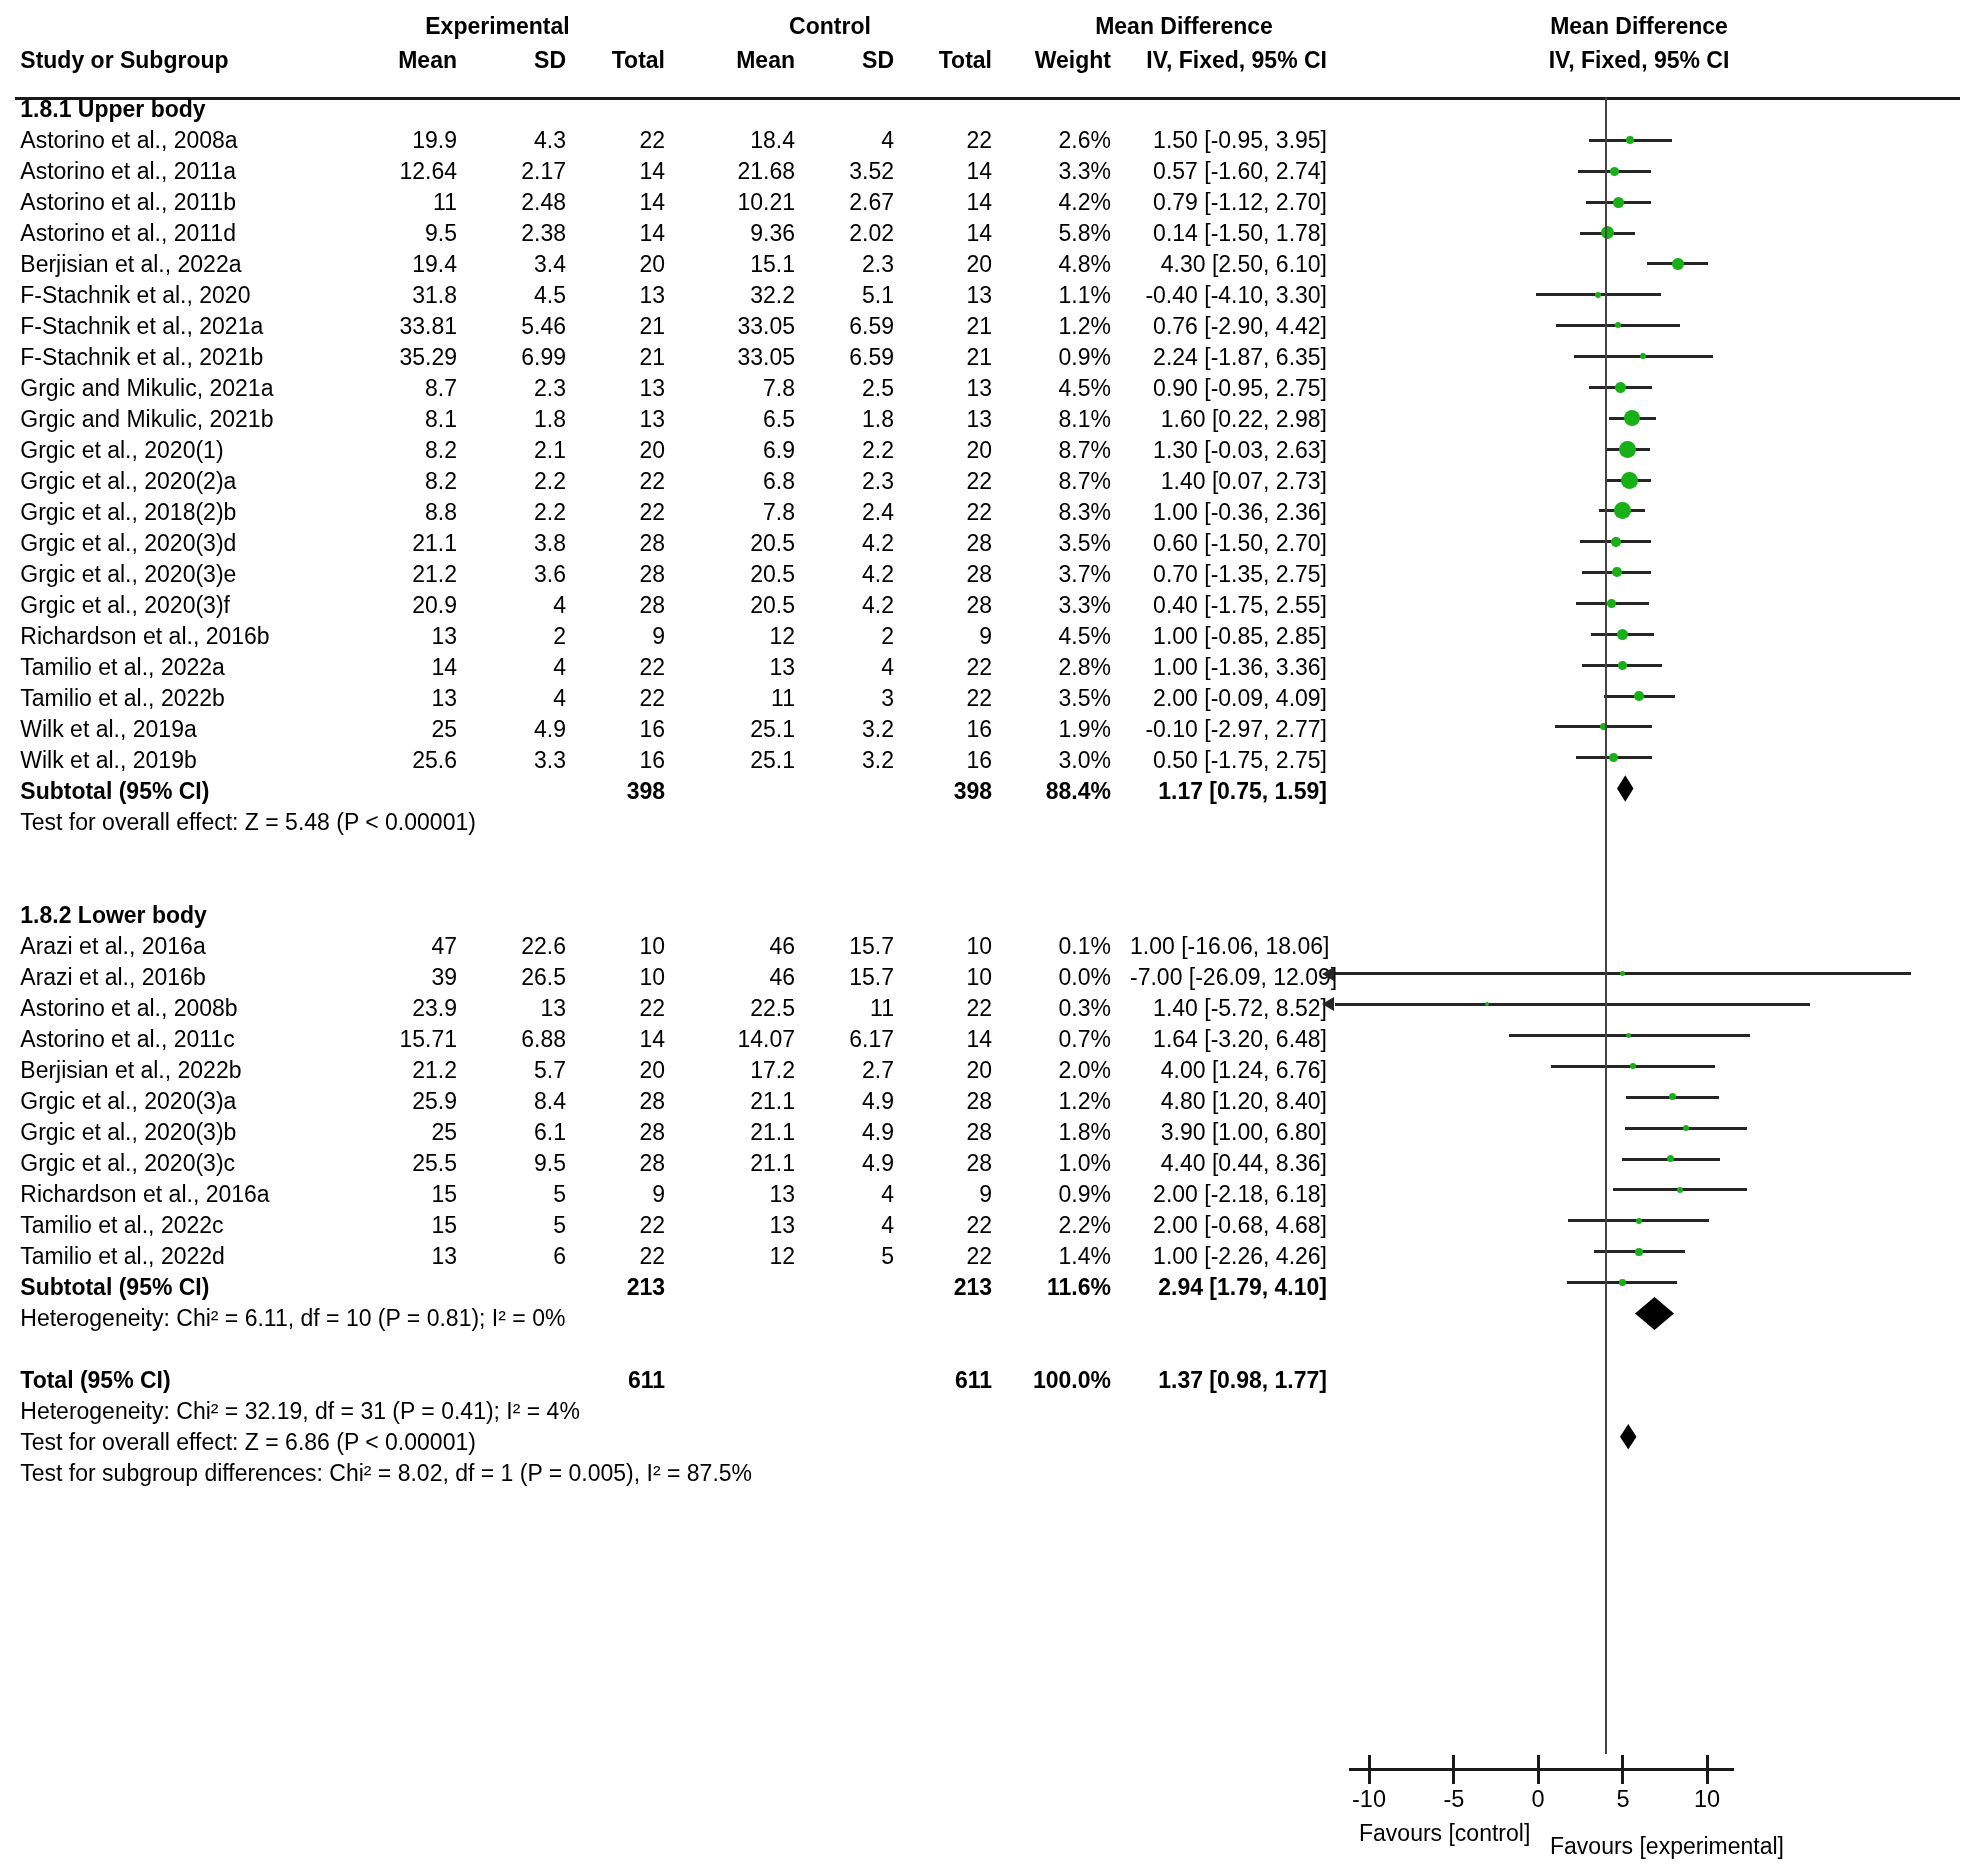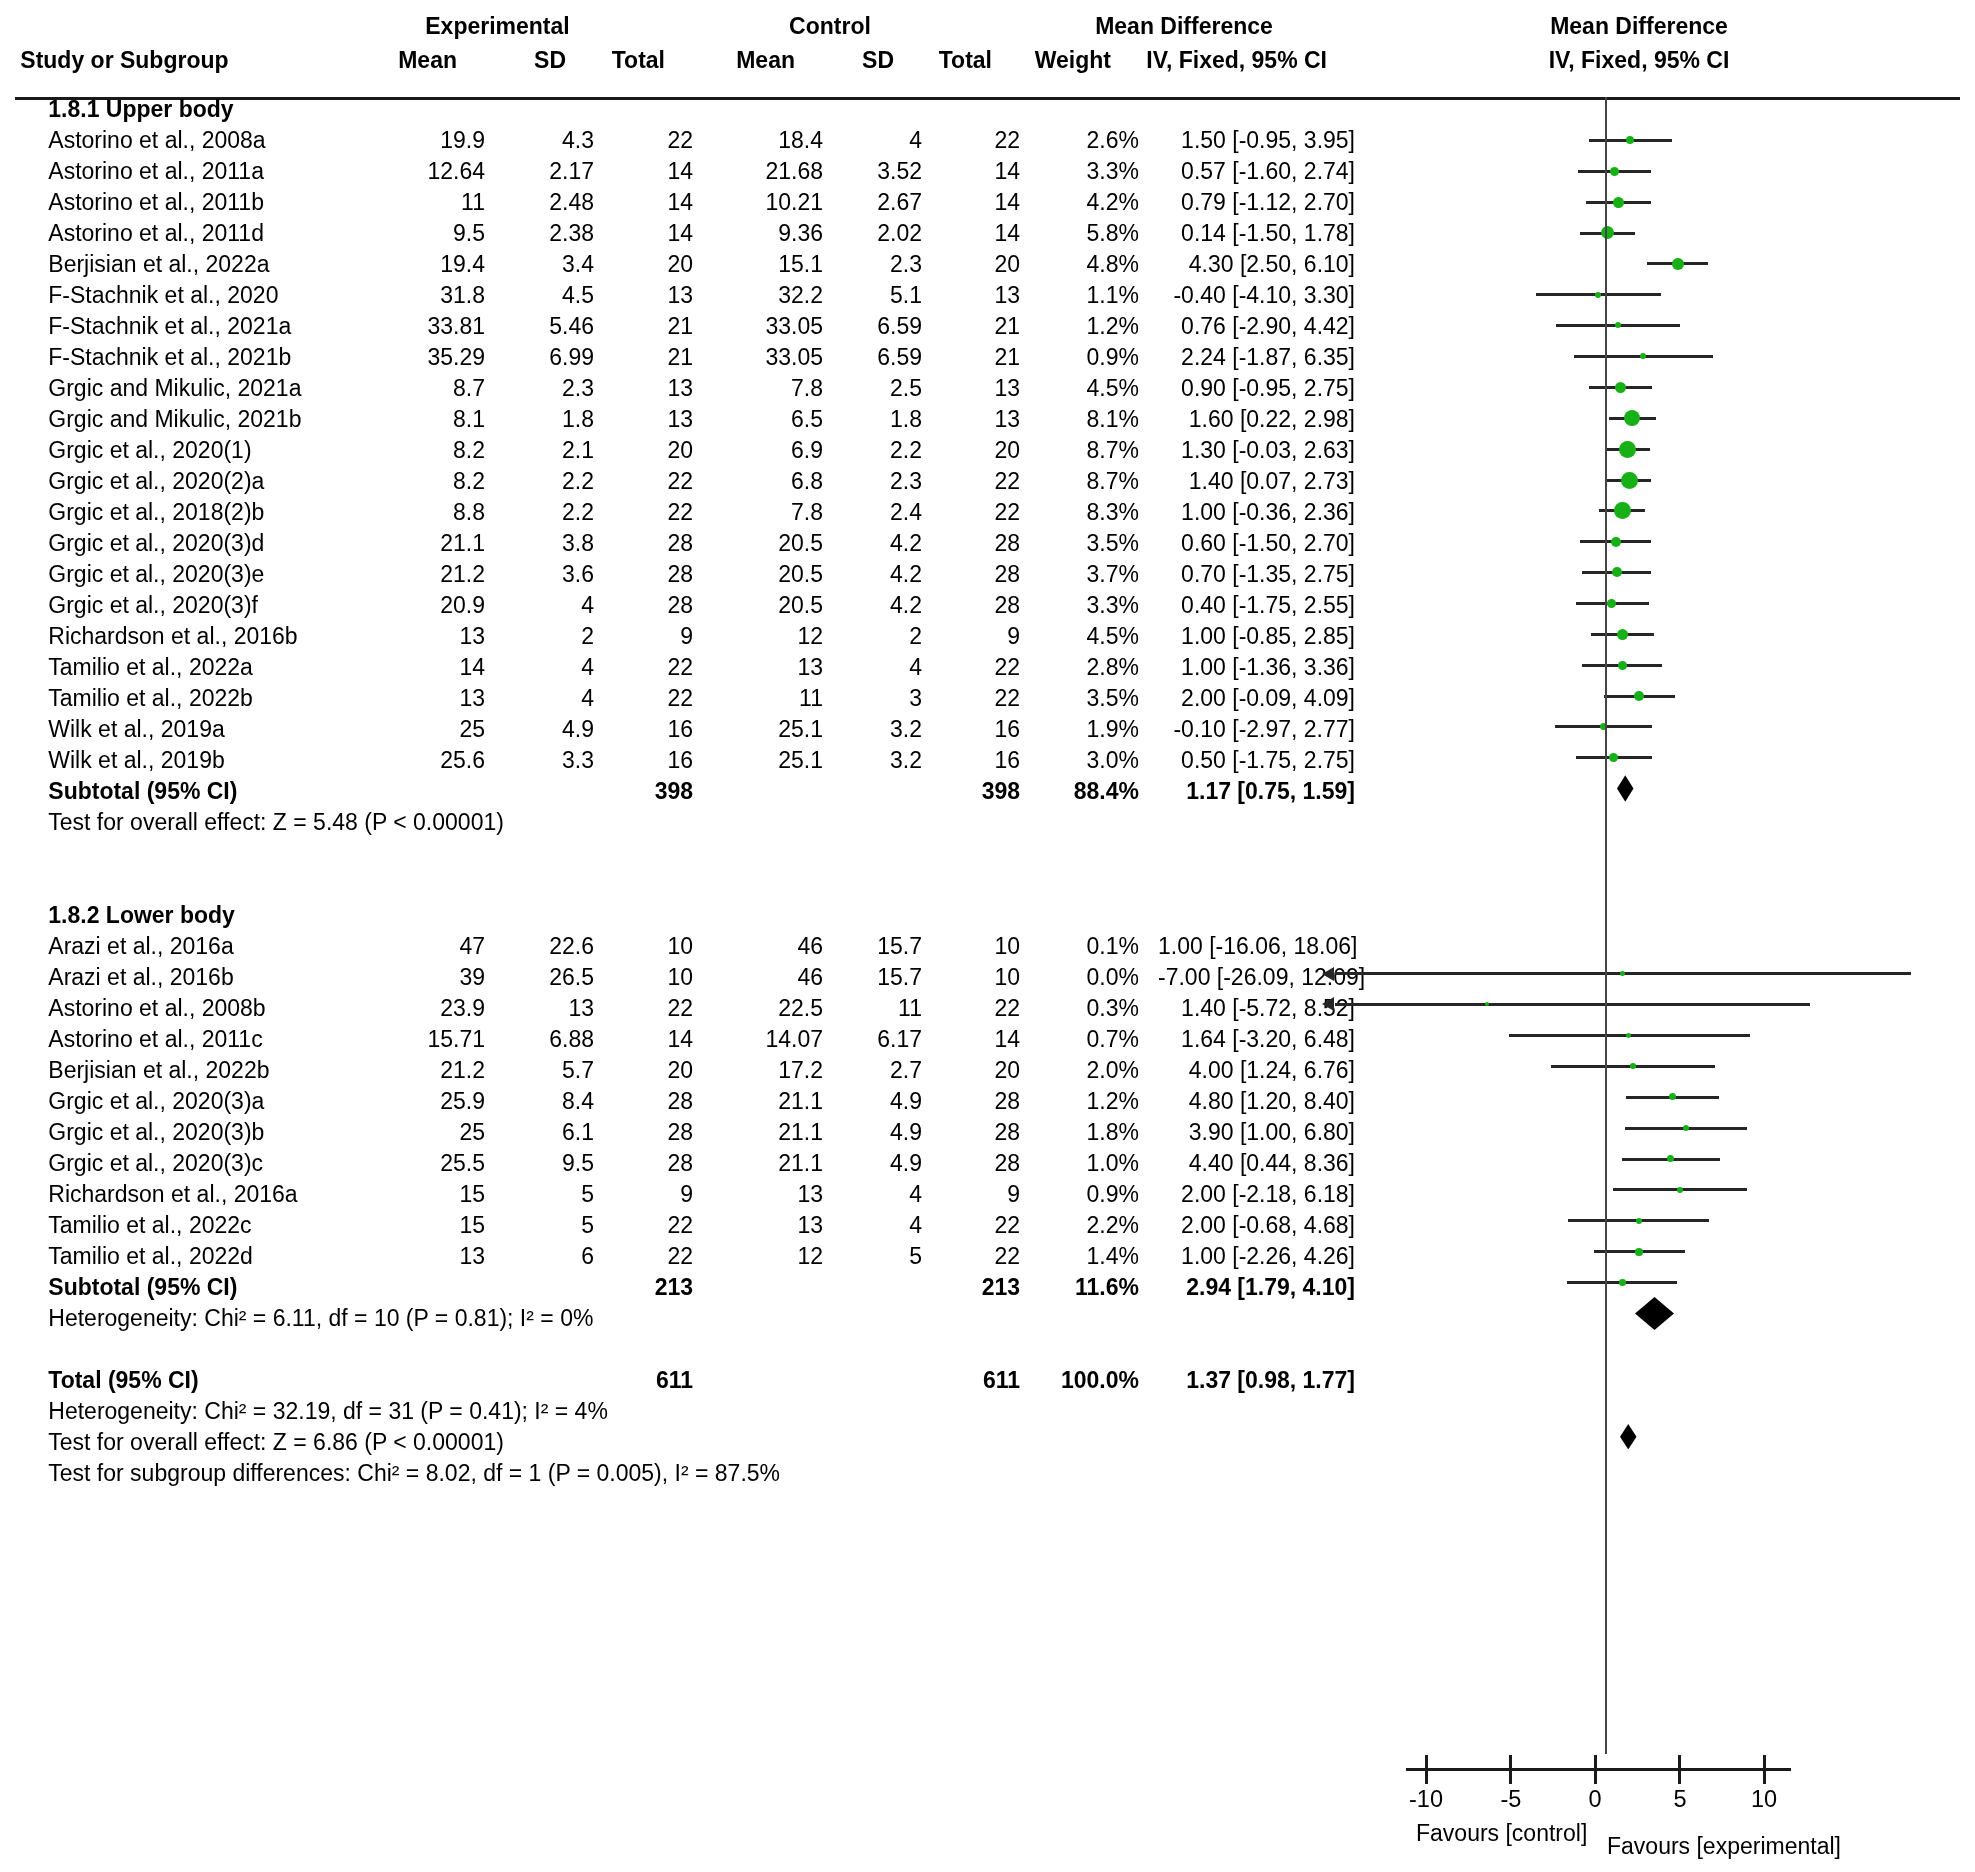--- a/index.html
+++ b/index.html
@@ -38,21 +38,21 @@
   #plot{position:absolute;left:1327px;top:94px;width:648px;height:1778px;}
   .zeroline{position:absolute;background:#444;width:1.9px;}
   .ci{position:absolute;height:2.5px;background:#262626;}
   .pt{position:absolute;background:#17b117;border-radius:50%;}
   .arrow{position:absolute;width:0;height:0;border-top:7px solid transparent;border-bottom:7px solid transparent;}
   .arrow.l{border-right:12.7px solid #262626;}
   .dia-wrap{position:absolute;}
   .dia-wrap svg{display:block;}
 
   
-  #axis{position:absolute;left:1317px;top:1750px;width:648px;height:121px;}
+  #axis{position:absolute;left:1260px;top:1750px;width:648px;height:121px;}
   .axline{position:absolute;left:12.7px;top:18px;width:597px;height:3.2px;background:#1a1a1a;}
   .tick{position:absolute;top:5.1px;width:2.5px;height:29px;background:#1a1a1a;}
   .ticklab{position:absolute;top:36px;font-size:23.5px;transform:translateX(-50%);white-space:nowrap;}
   .favlab{position:absolute;top:70px;font-size:23px;white-space:nowrap;}
 </style>
 </head>
 <body>
 
 <div id="root">
 
@@ -68,21 +68,21 @@
     <div class="c hdr-bot etot">Total</div>
     <div class="c hdr-bot cmean">Mean</div>
     <div class="c hdr-bot csd">SD</div>
     <div class="c hdr-bot ctot">Total</div>
     <div class="c hdr-bot wt">Weight</div>
     <div class="c hdr-bot md">IV, Fixed, 95% CI</div>
     <div class="c hdr-bot grp-md2">IV, Fixed, 95% CI</div>
     <div class="rule"></div>
   </div>
 
-  <div class="grid" id="table-body" style="top: 94px; padding-left: 28px;">
+  <div class="grid" id="table-body" style="top: 94px;">
       <div class="row">
         <div class="c study bold">1.8.1 Upper body</div>
       </div>
       <div class="row">
         <div class="c study">Astorino et al., 2008a</div>
         <div class="c emean">19.9</div>
         <div class="c esd">4.3</div>
         <div class="c etot">22</div>
         <div class="c cmean">18.4</div>
         <div class="c csd">4</div>

